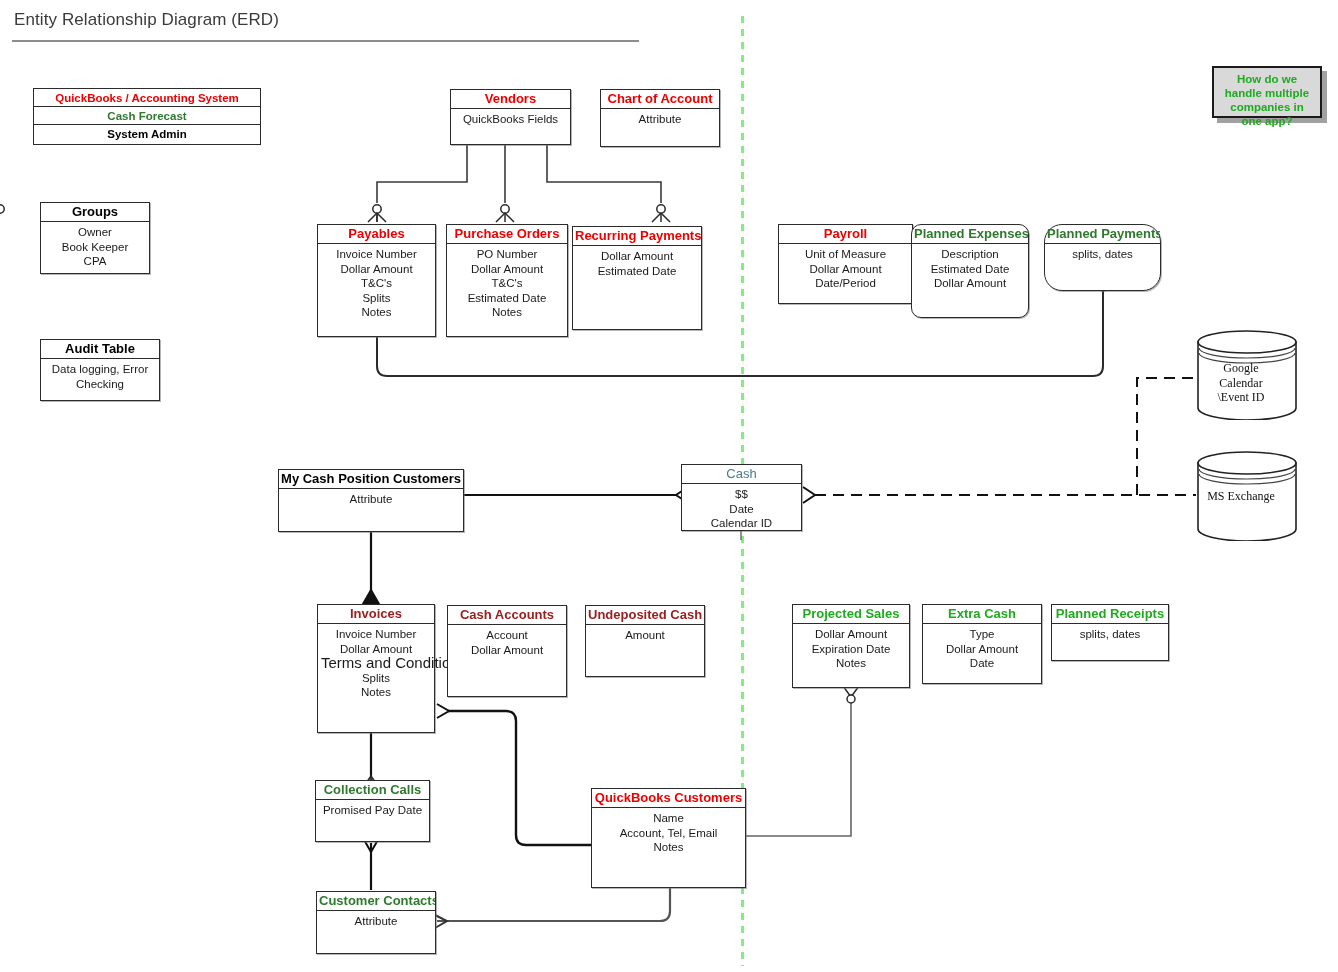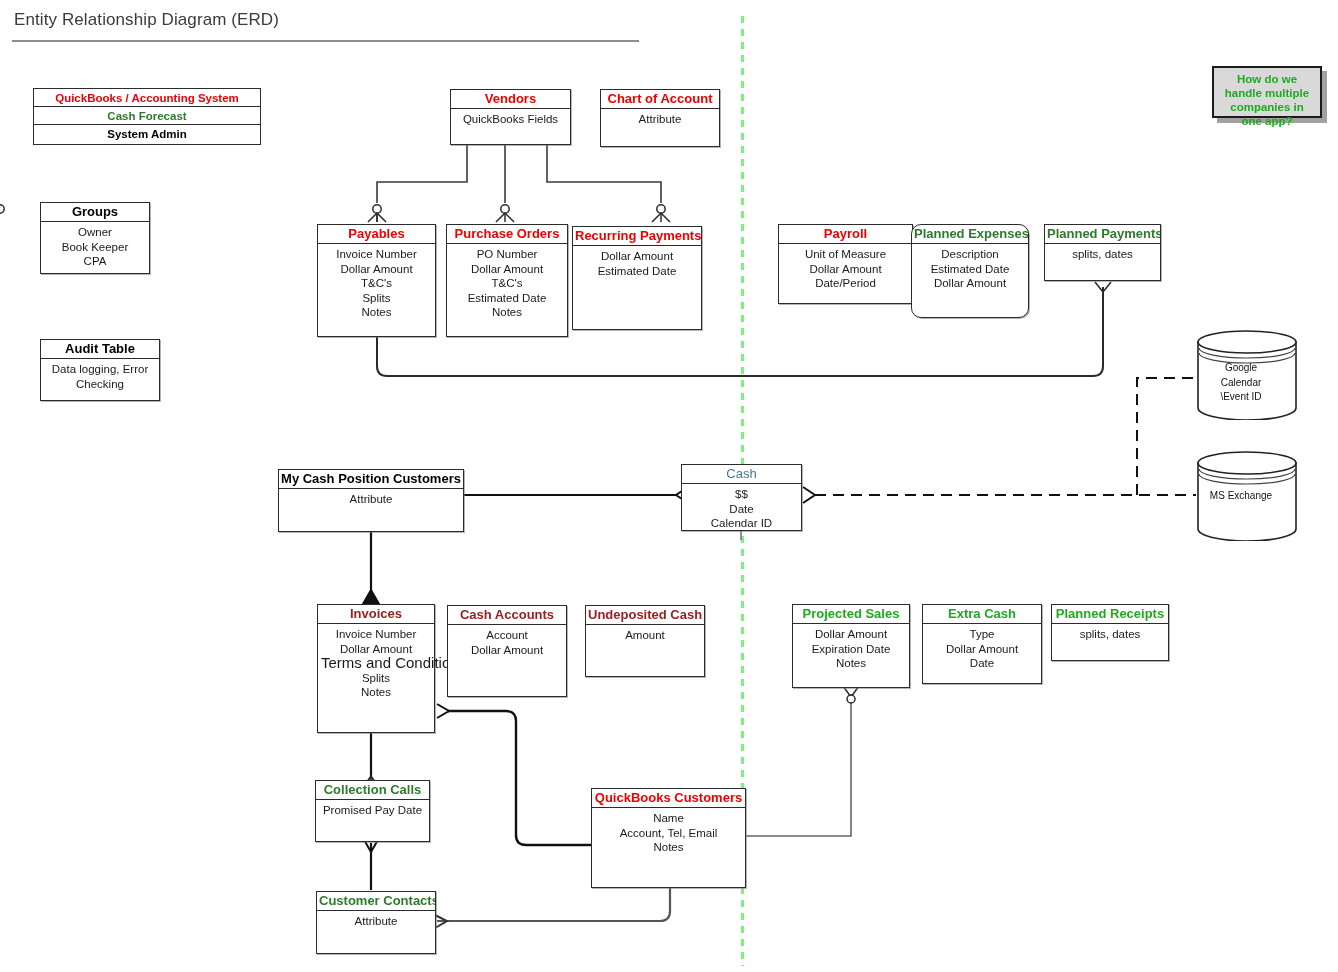--- a/index.html
+++ b/index.html
@@ -112,23 +112,24 @@
 
   
   .db {
     position: absolute;
   }
   .db svg { display: block; }
   .db .dblabel {
     position: absolute;
     left: 0; right: 12px;
     text-align: center;
-    font-size: 10px;
+    font-size: 12px;
     line-height: 14.5px;
     color: #111;
+    font-family: Liberation Serif, serif;
   }
   .db .dblabel div { white-space: nowrap; }
 
   
   #green-divider {
     position: absolute;
     left: 741px; top: 16px;
     width: 3px; height: 950px;
     background: repeating-linear-gradient(
       to bottom,
@@ -346,21 +347,21 @@
 
   <div class="entity" style="left:911px; top:224px; width:118px; height:94px;border-radius:10px;">
     <div class="ehead t-dkgreen">Planned Expenses</div>
     <div class="ebody">
       <div>Description</div>
       <div>Estimated Date</div>
       <div>Dollar Amount</div>
     </div>
   </div>
 
-  <div class="entity" style="left:1044px; top:224px; width:117px; height:57px;">
+  <div class="entity" style="left:1044px; top:224px; width:117px; height:67px;border-radius:18px;">
     <div class="ehead t-dkgreen">Planned Payments</div>
     <div class="ebody">
       <div>splits, dates</div>
     </div>
   </div>
 
   <div class="entity" style="left:278px; top:469px; width:186px; height:63px;">
     <div class="ehead t-black">My Cash Position Customers</div>
     <div class="ebody">
       <div>Attribute</div>

